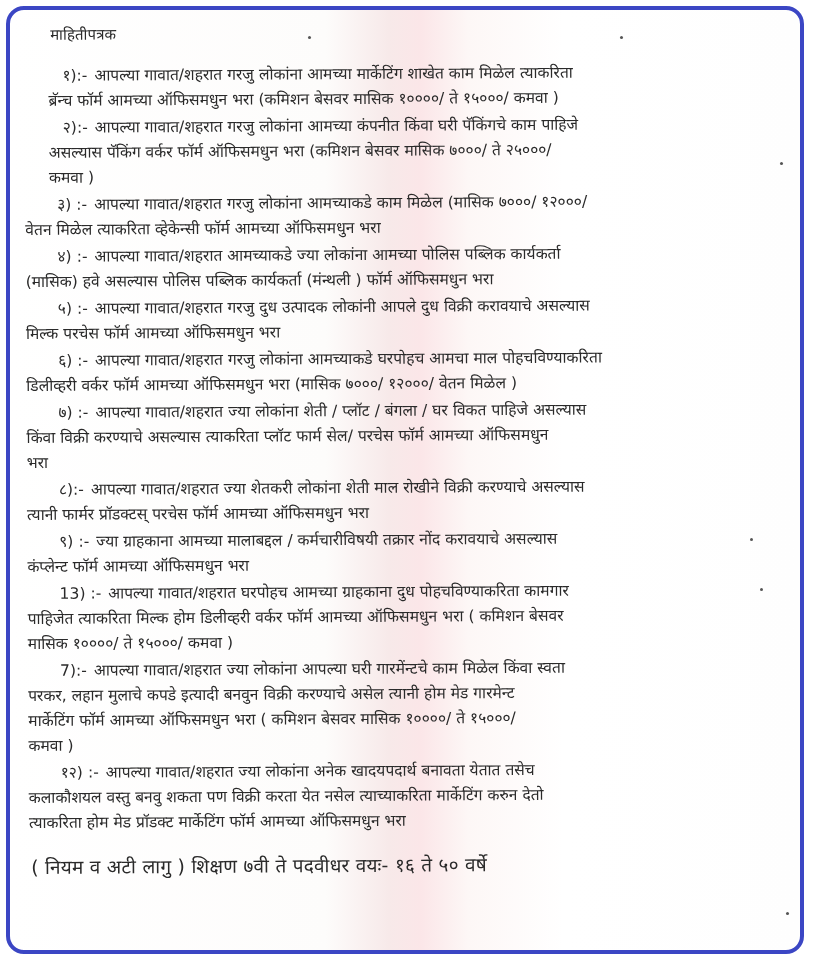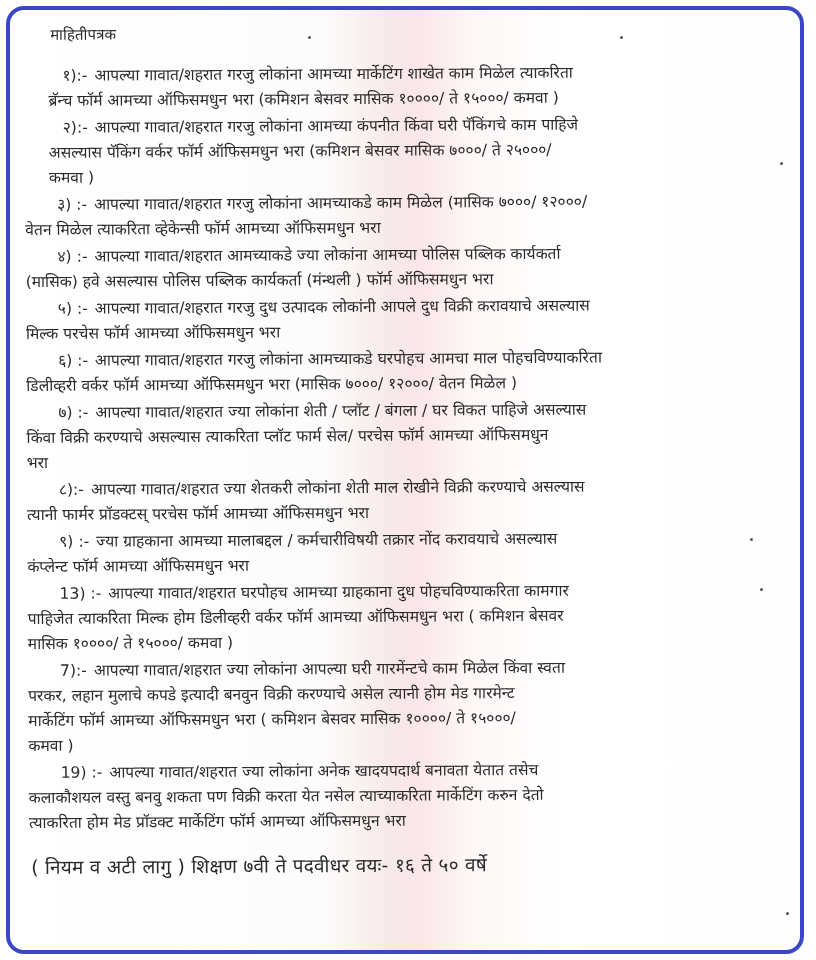--- a/index.html
+++ b/index.html
@@ -114,21 +114,21 @@
           <div style="padding-left: 0px;"><span>पाहिजेत त्याकरिता  मिल्क होम डिलीव्हरी वर्कर फॉर्म आमच्या ऑफिसमधुन भरा ( कमिशन बेसवर</span></div>
           <div style="padding-left: 0px;"><span>मासिक १००००/ ते १५०००/ कमवा )</span></div>
         </div>
         <div class="item">
           <div style="padding-left: 32px;"><span class="num">7):-</span> <span>आपल्या गावात/शहरात  ज्या लोकांना आपल्या घरी गारमेंन्टचे काम मिळेल किंवा स्वता</span></div>
           <div style="padding-left: 0px;"><span>परकर, लहान मुलाचे कपडे इत्यादी बनवुन विक्री करण्याचे असेल त्यानी होम मेड गारमेन्ट</span></div>
           <div style="padding-left: 0px;"><span>मार्केटिंग फॉर्म आमच्या ऑफिसमधुन भरा ( कमिशन बेसवर मासिक १००००/ ते १५०००/</span></div>
           <div style="padding-left: 0px;"><span>कमवा )</span></div>
         </div>
         <div class="item">
-          <div style="padding-left: 32px;"><span class="num">19) :-</span> <span>आपल्या गावात/शहरात ज्या लोकांना  अनेक खादयपदार्थ बनावता येतात तसेच</span></div>
+          <div style="padding-left: 32px;"><span class="num">१२) :-</span> <span>आपल्या गावात/शहरात ज्या लोकांना  अनेक खादयपदार्थ बनावता येतात तसेच</span></div>
           <div style="padding-left: 0px;"><span>कलाकौशयल वस्तु बनवु शकता पण विक्री करता येत नसेल त्याच्याकरिता मार्केटिंग करुन देतो</span></div>
           <div style="padding-left: 0px;"><span>त्याकरिता होम मेड प्रॉडक्ट मार्केटिंग फॉर्म आमच्या ऑफिसमधुन भरा</span></div>
         </div>
       </div>
     <div class="footer">( नियम व अटी लागु )  शिक्षण ७वी ते पदवीधर  वयः- १६ ते ५० वर्षे</div>
   </div>
   <span class="speck" style="left:298px;top:26px;"></span>
   <span class="speck" style="left:610px;top:26px;"></span>
   <span class="speck" style="left:770px;top:152px;"></span>
   <span class="speck" style="left:740px;top:528px;"></span>

